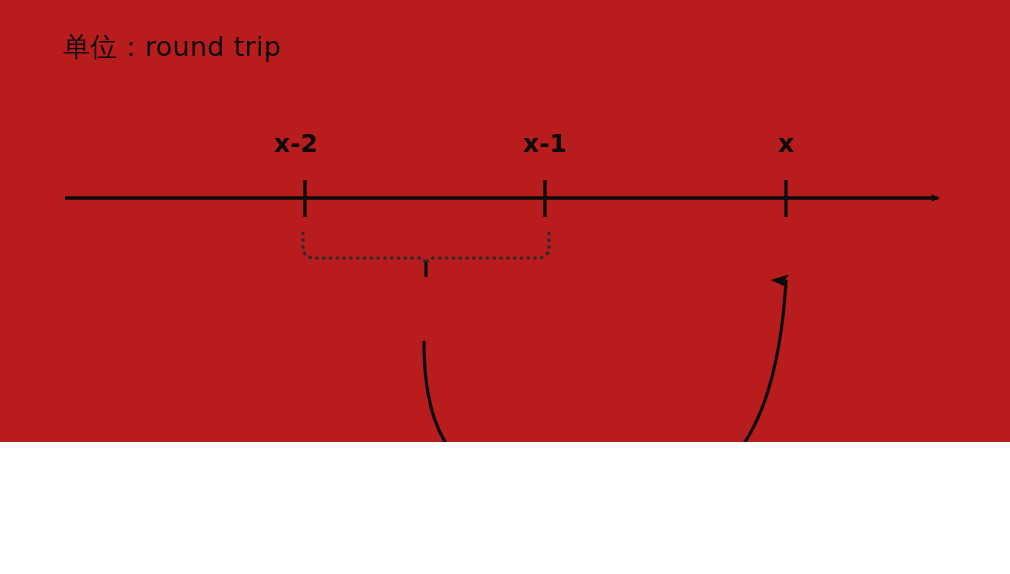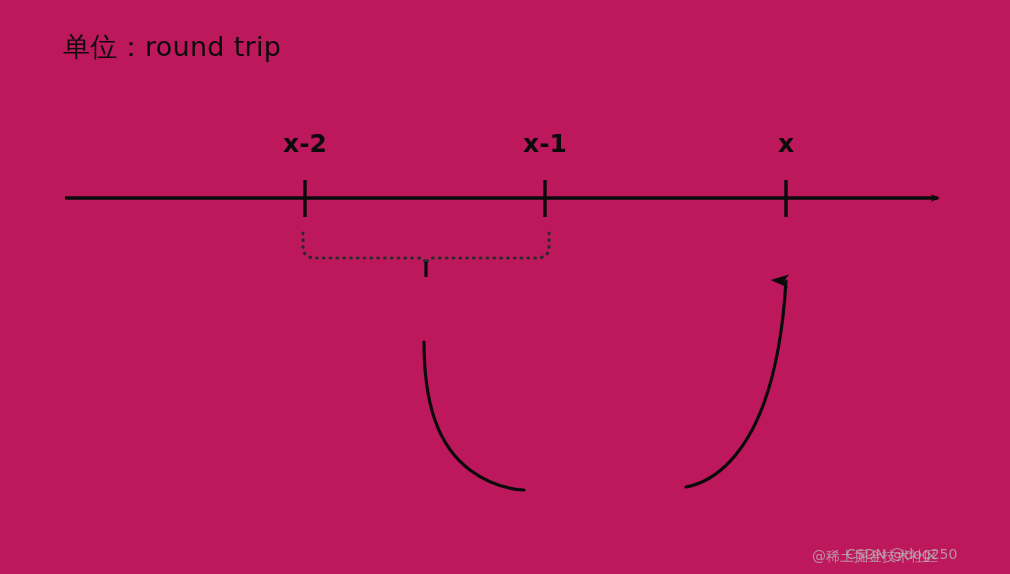--- a/index.html
+++ b/index.html
@@ -6,22 +6,22 @@
     margin: 0;
     padding: 0;
     background: #ffffff;
   }
   body {
     font-family: "DejaVu Sans", sans-serif;
   }
   #canvas {
     position: relative;
     width: 1010px;
-    height: 574px;
-    background: #be185d;
+    height: 442px;
+    background: #b91c1c;
     overflow: hidden;
   }
   #diagram-svg {
     position: absolute;
     left: 0;
     top: 0;
     width: 1010px;
     height: 574px;
   }
   .txt {
@@ -35,21 +35,21 @@
     left: 63px;
     top: 33px;
     font-size: 27px;
     letter-spacing: 0.3px;
   }
   .tick-label {
     font-size: 25px;
     font-weight: bold;
     transform: translateX(-50%);
   }
-  #tick-label-0 { left: 305px; top: 131px; }
+  #tick-label-0 { left: 296px; top: 131px; }
   #tick-label-1 { left: 545px; top: 131px; }
   #tick-label-2 { left: 786px; top: 131px; }
   #bdp-definition-text {
     left: 249px;
     top: 289px;
     font-size: 26px;
     font-weight: bold;
     letter-spacing: 0.1px;
   }
   #bdp-gain-text {

